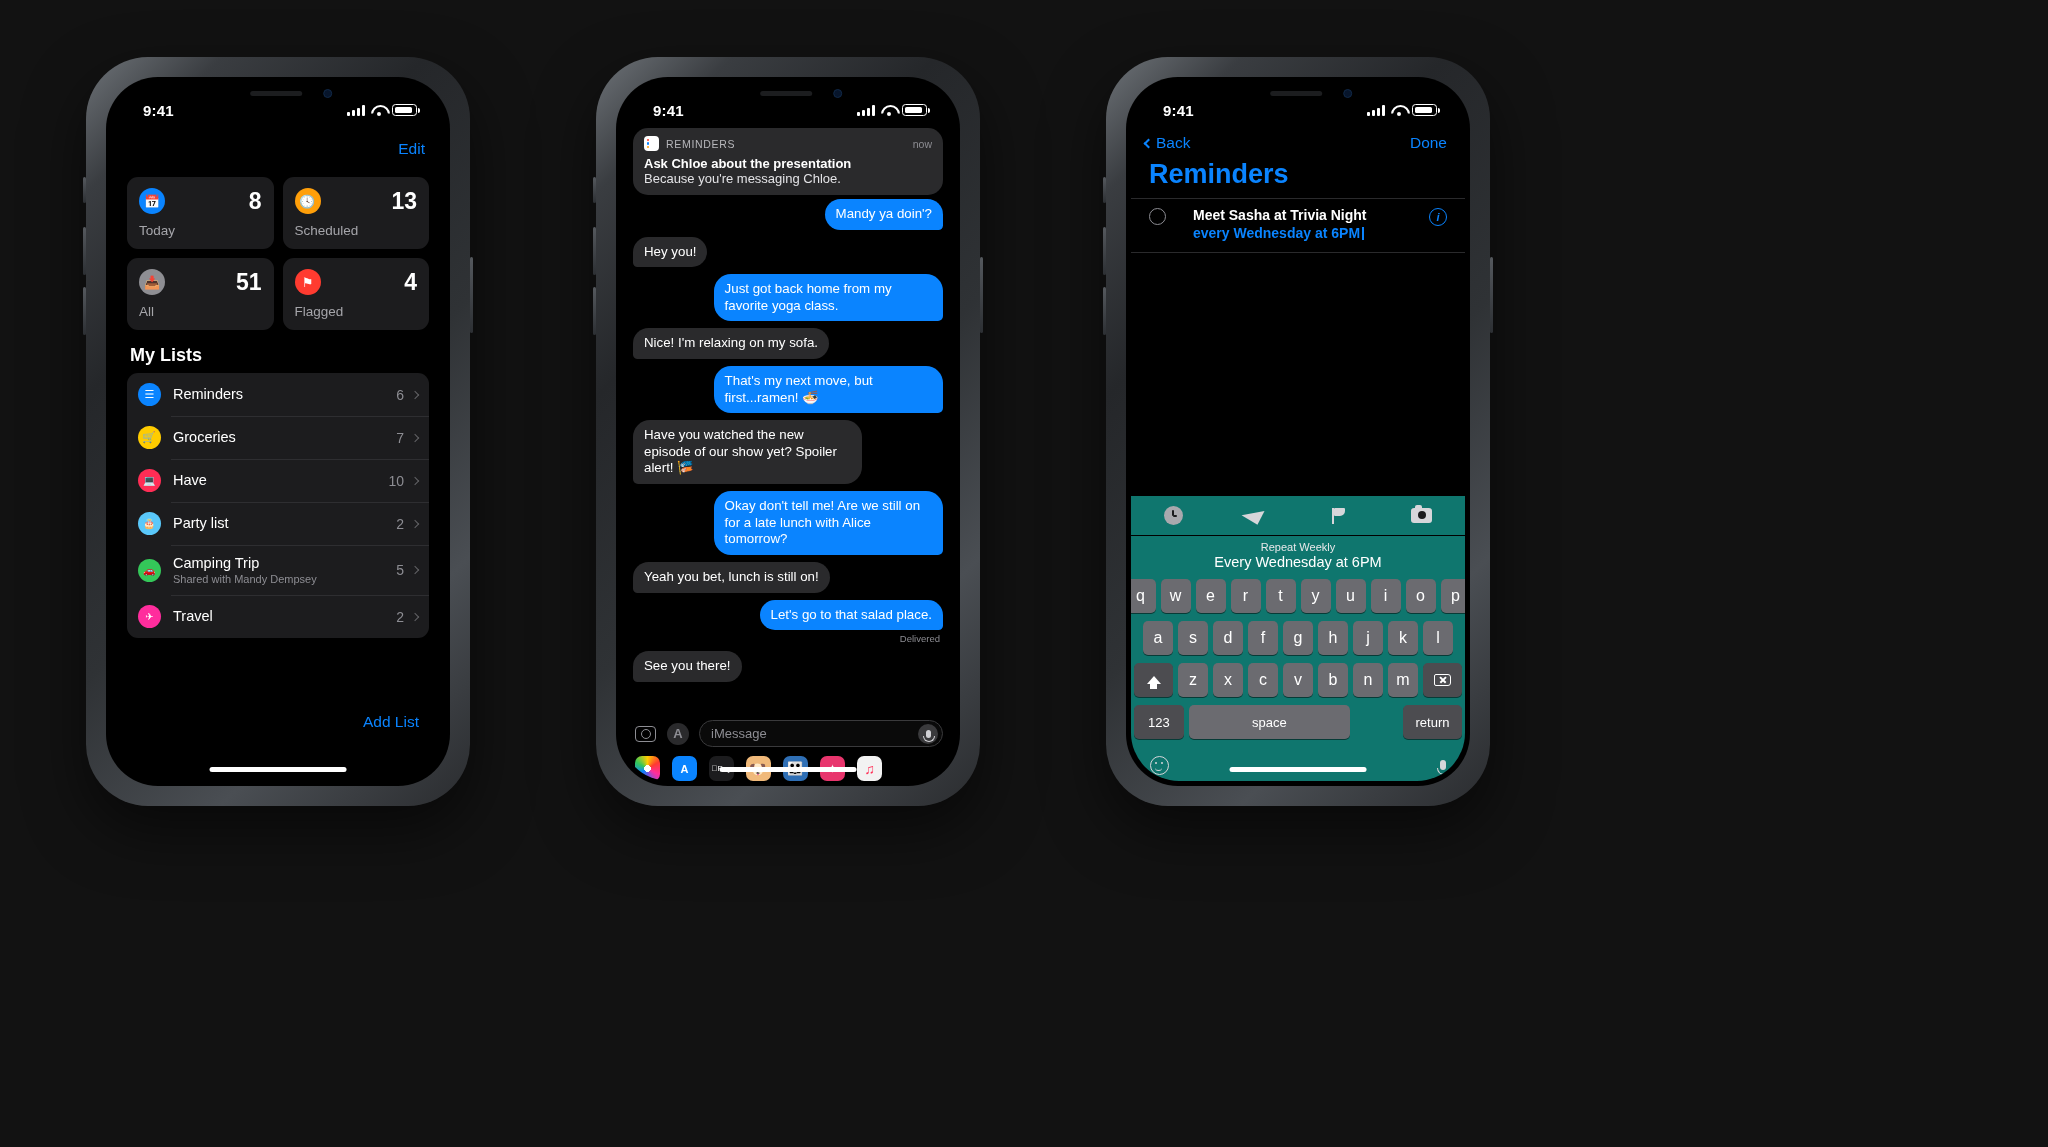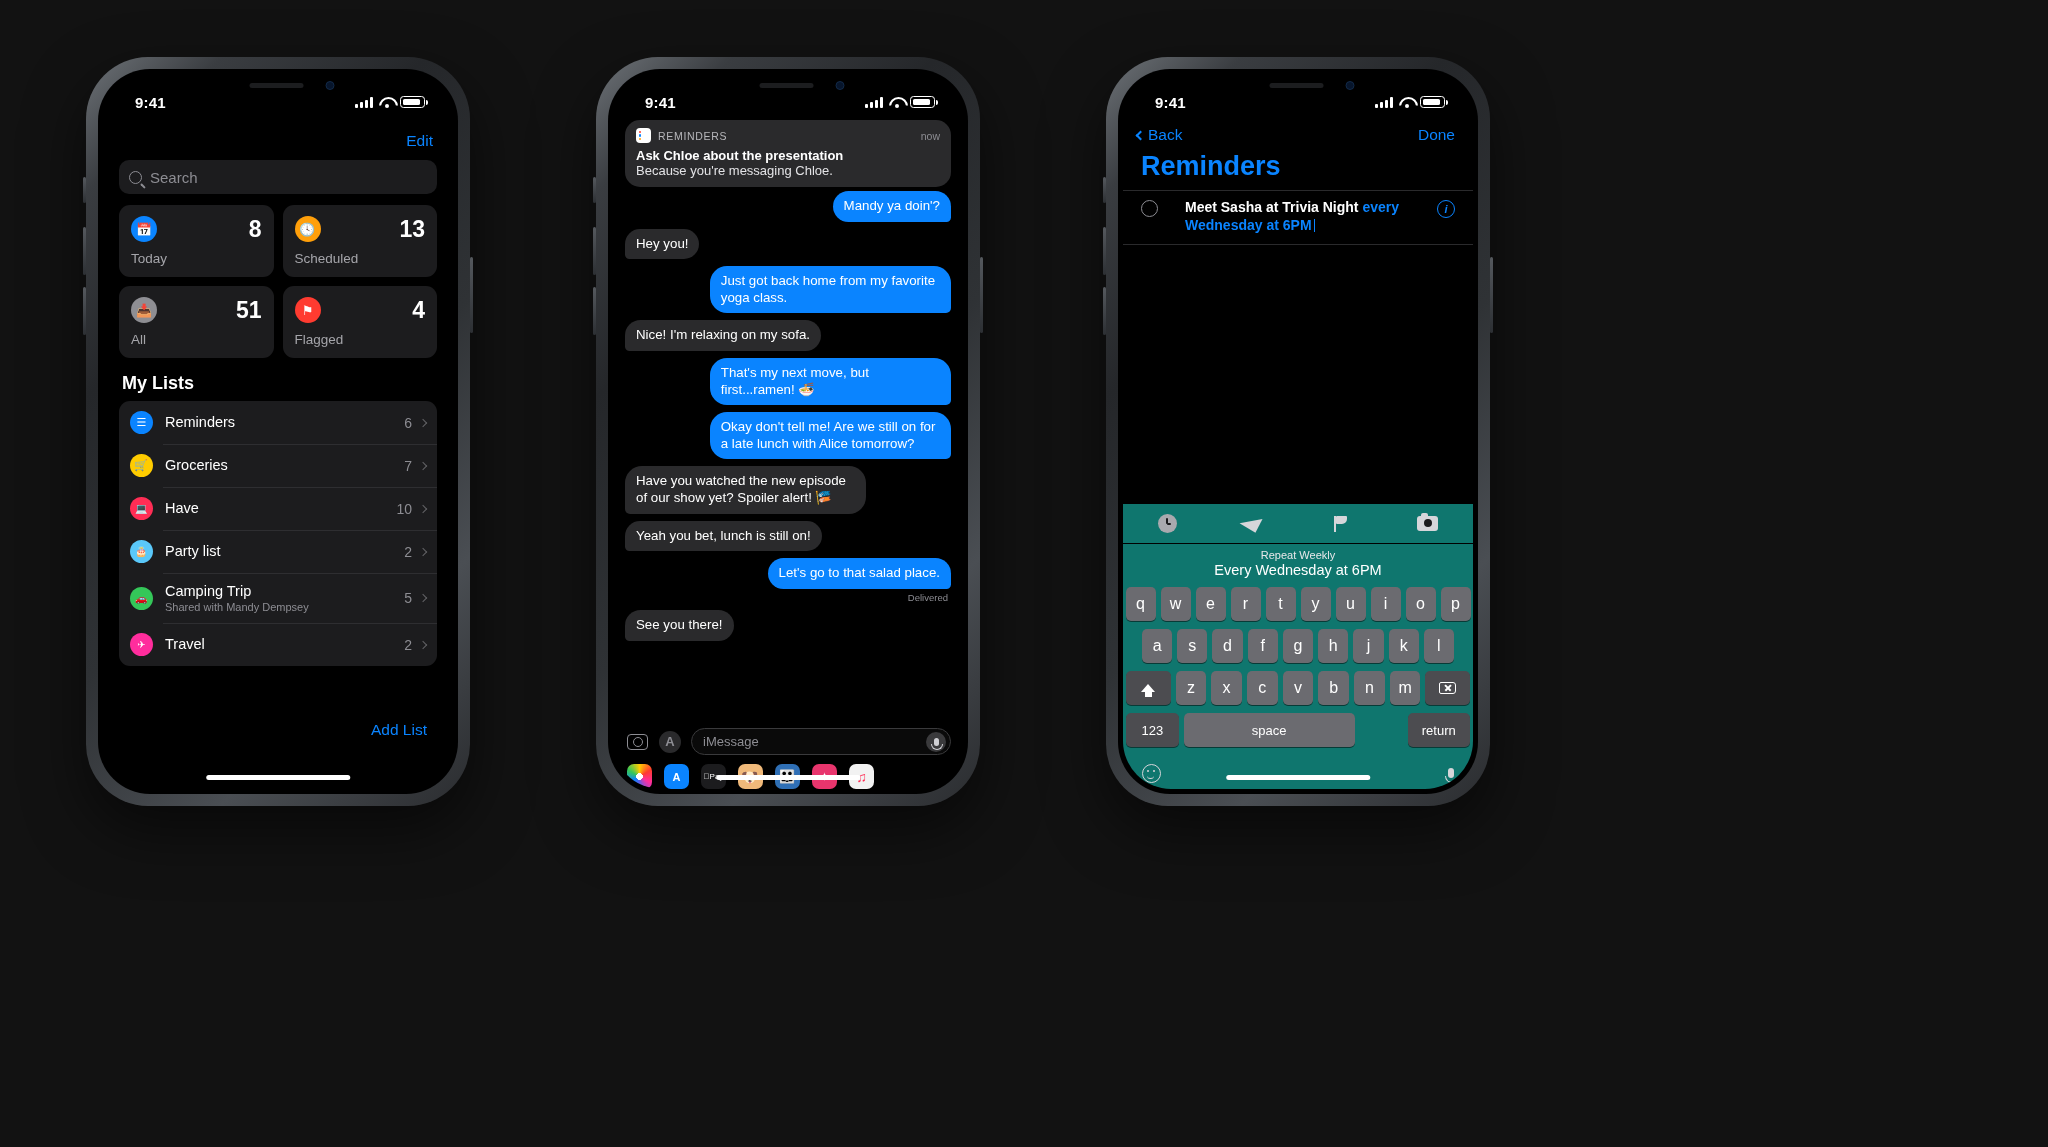--- a/index.html
+++ b/index.html
@@ -9,21 +9,21 @@
     font-family: "Liberation Sans", sans-serif;
     overflow: hidden;
   }
   .stage { position: relative; width: 2048px; height: 1147px; background: #121212; }
 
   
   .phone {
     position: absolute;
     border-radius: 62px;
     background: linear-gradient(135deg,#6e7378 0%,#3a3d41 12%,#25272a 30%,#2f3235 55%,#4a4e53 78%,#2a2c2f 100%);
-    padding: 12px;
+    padding: 20px;
     box-shadow: 0 24px 60px rgba(0,0,0,.55);
   }
   .phone .bezel {
     width: 100%; height: 100%;
     border-radius: 52px;
     background: #000;
     padding: 5px;
     position: relative;
   }
   .screen {
@@ -241,24 +241,20 @@
             <div class="wifi"></div>
             <div class="batt">
                 <i></i>
               </div>
           </div>
         </div>
 
         <div class="p1-body">
           <div class="edit-btn">Edit</div>
 
-          <div class="search">
-            <span class="mag"></span>
-            <span>Search</span>
-          </div>
 
           <div class="smart-grid">
             <div class="smart">
               <div class="top">
                 <div class="badge" style="background:#0a84ff">📅</div>
                 <div class="count">8</div>
               </div>
               <div class="label">Today</div>
             </div>
             <div class="smart">
@@ -376,22 +372,22 @@
             <div class="t1">Ask Chloe about the presentation</div>
             <div class="t2">Because you're messaging Chloe.</div>
           </div>
 
           <div class="thread">
             <div class="msg me">Mandy ya doin'?</div>
             <div class="msg them">Hey you!</div>
             <div class="msg me">Just got back home from my favorite yoga class.</div>
             <div class="msg them">Nice! I'm relaxing on my sofa.</div>
             <div class="msg me">That's my next move, but first...ramen! 🍜</div>
+            <div class="msg them">Have you watched the new episode of our show yet? Spoiler alert! 🎏</div>
             <div class="msg me">Okay don't tell me! Are we still on for a late lunch with Alice tomorrow?</div>
-            <div class="msg them">Have you watched the new episode of our show yet? Spoiler alert! 🎏</div>
             <div class="msg them">Yeah you bet, lunch is still on!</div>
             <div class="msg me">Let's go to that salad place.</div>
             <div class="delivered">Delivered</div>
             <div class="msg them">See you there!</div>
           </div>
 
           <div class="composer">
             <div class="cbtn">
                 <div class="camicon"></div>
               </div>

